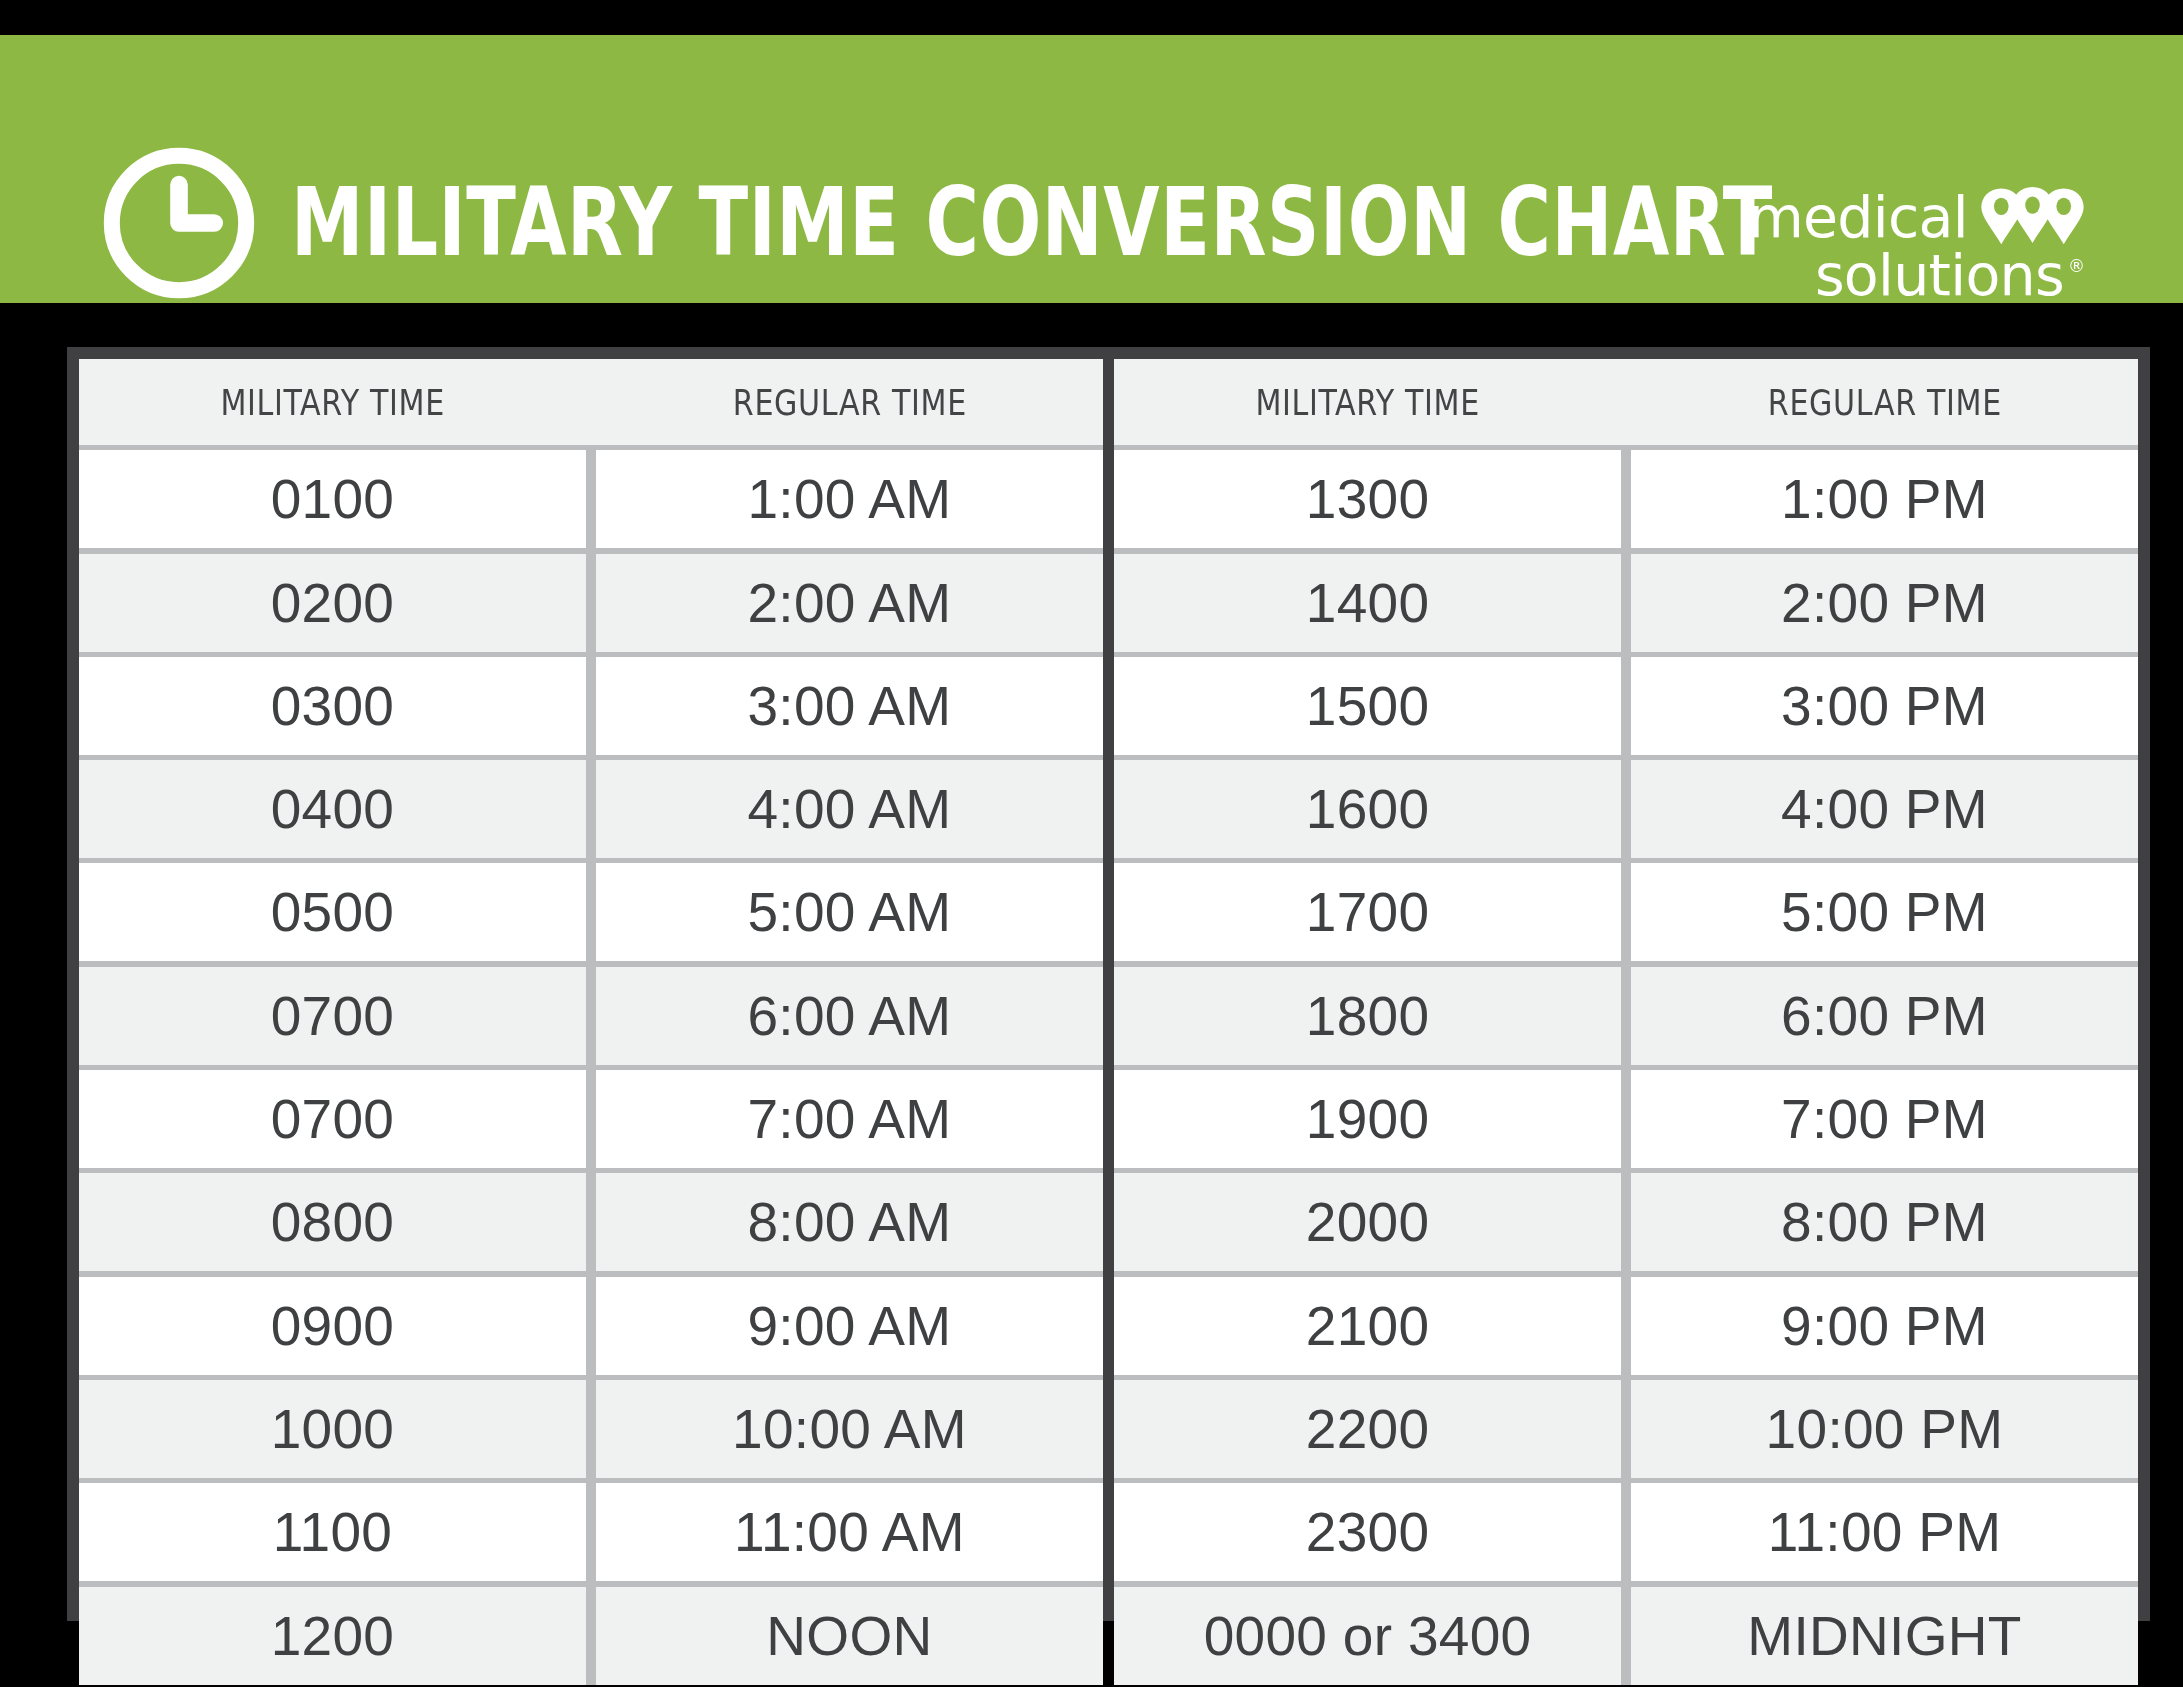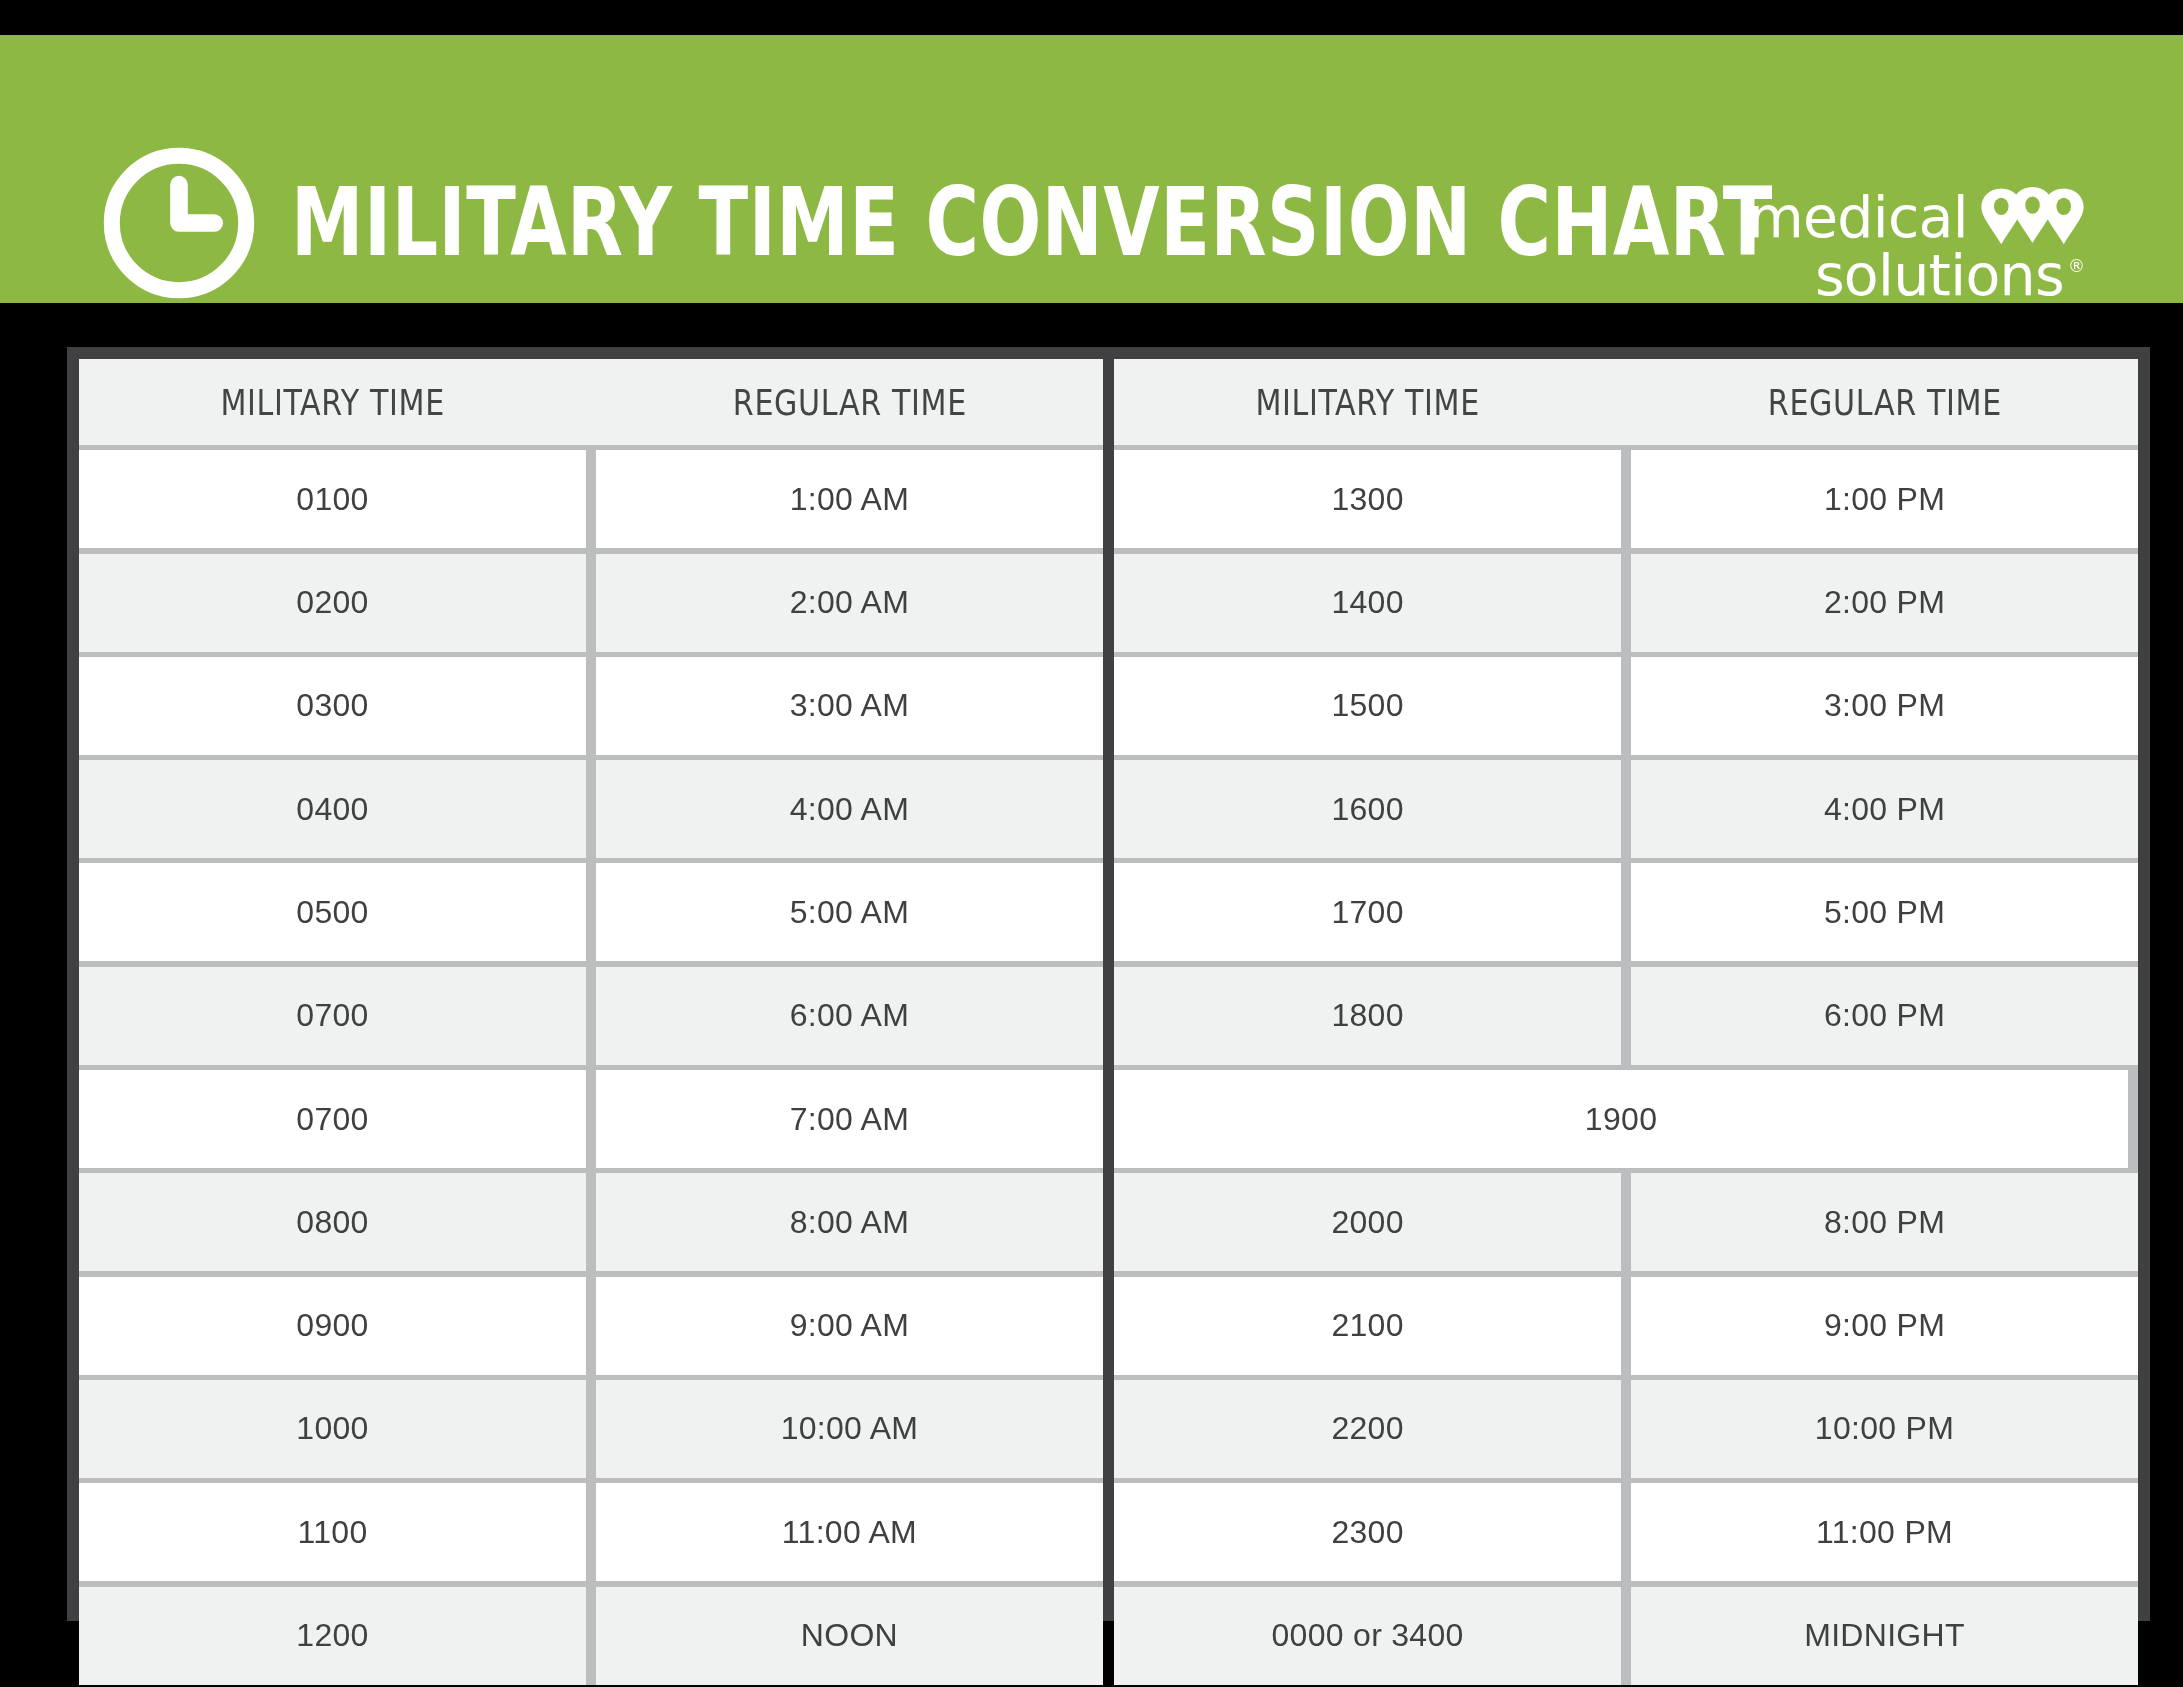--- a/index.html
+++ b/index.html
@@ -162,21 +162,21 @@
     font-size: 36px;
     font-weight: 400;
     color: #434446;
     letter-spacing: 0.7px;
     white-space: nowrap;
     transform: scaleX(0.93);
   }
 
   .cell-text {
     font-family: "Liberation Sans", "DejaVu Sans", sans-serif;
-    font-size: 32px;
+    font-size: 55px;
     font-weight: 400;
     color: #3f4042;
     white-space: nowrap;
     letter-spacing: 0.3px;
   }
 </style>
 </head>
 <body>
 
 <div id="page">
@@ -426,20 +426,23 @@
           <div class="cell">
             <span class="cell-text">6:00 PM</span>
           </div>
         </div>
         <div class="hsep"></div>
         <div class="trow body odd">
           <div class="cell">
             <span class="cell-text">1900</span>
           </div>
           <div class="vsep"></div>
+          <div class="cell">
+            <span class="cell-text">7:00 PM</span>
+          </div>
         </div>
         <div class="hsep"></div>
         <div class="trow body even">
           <div class="cell">
             <span class="cell-text">2000</span>
           </div>
           <div class="vsep"></div>
           <div class="cell">
             <span class="cell-text">8:00 PM</span>
           </div>

